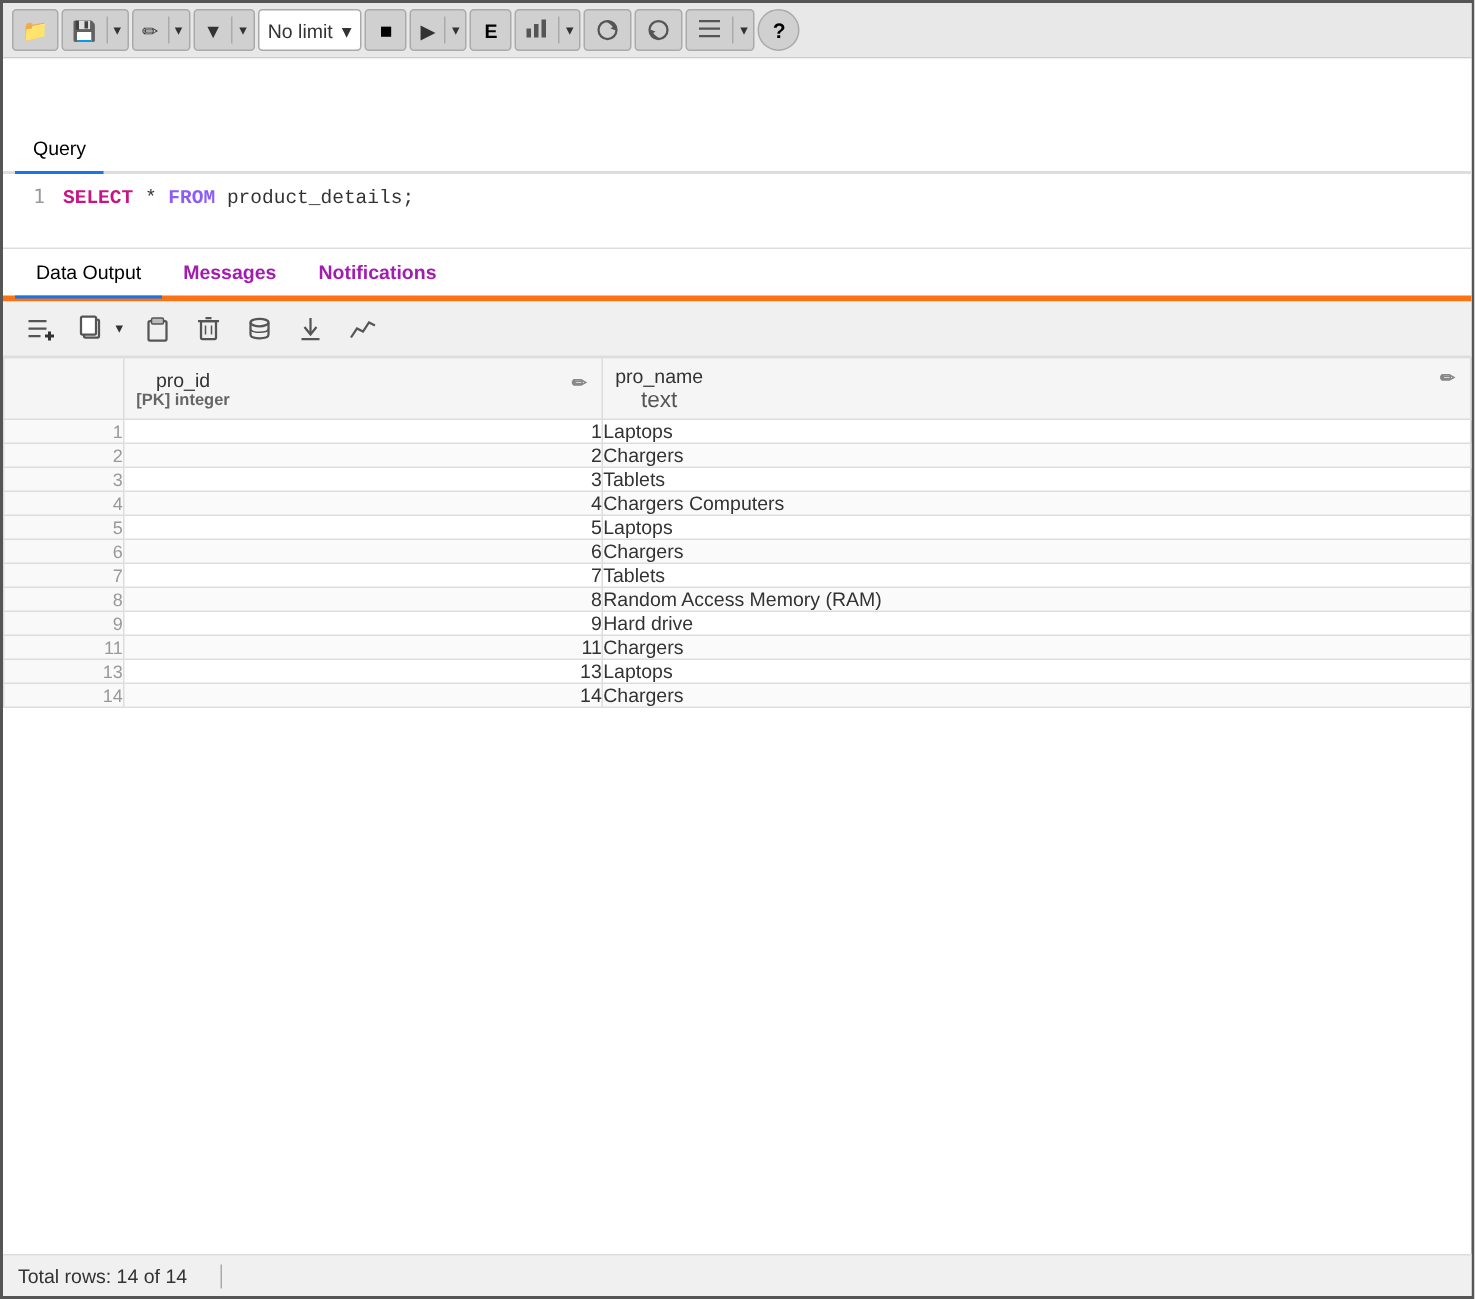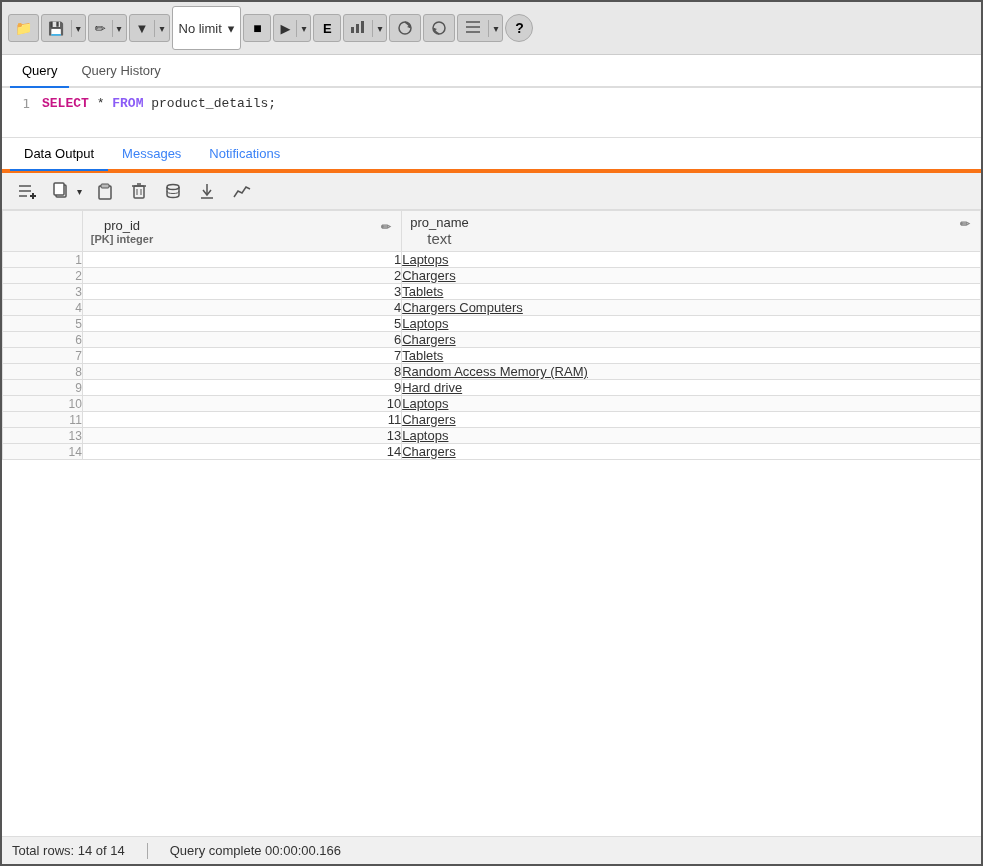--- a/index.html
+++ b/index.html
@@ -59,41 +59,42 @@
       border-left: 1px solid #aaa;
       font-size: 10px;
     }
 
     .no-limit-select {
       display: inline-flex;
       align-items: center;
       background: #fff;
       border: 1px solid #aaa;
       border-radius: 3px;
-      height: 44px;
+      height: 28px;
       padding: 0 6px;
       gap: 6px;
       cursor: pointer;
       font-size: 13px;
     }
 
     
     .query-tabs {
       display: flex;
       border-bottom: 2px solid #ddd;
       background: #fff;
       padding: 0 8px;
     }
     .query-tab {
       padding: 8px 12px;
       cursor: pointer;
       font-size: 13px;
       color: #555;
       border-bottom: 2px solid transparent;
       margin-bottom: -2px;
+      margin-top: 44px;
     }
     .query-tab.active {
       color: #000;
       border-bottom: 2px solid #1a73e8;
       font-weight: 500;
     }
 
     
     .sql-editor {
       background: #fff;
@@ -125,23 +126,24 @@
     .output-tabs {
       display: flex;
       border-bottom: 4px solid #f97316;
       background: #fff;
       padding: 0 8px;
     }
     .output-tab {
       padding: 8px 14px;
       cursor: pointer;
       font-size: 13px;
-      color: #3b82f6;
+      color: #a21caf;
       border-bottom: 2px solid transparent;
       margin-bottom: -2px;
+      font-weight: bold;
     }
     .output-tab.active {
       color: #000;
       border-bottom: 2px solid #1a73e8;
       font-weight: 500;
     }
 
     
     .output-toolbar {
       background: #f0f0f0;
@@ -242,21 +244,20 @@
     .td-id {
       text-align: right;
       padding: 5px 8px;
       font-size: 13px;
       color: #333;
     }
     .td-name {
       padding: 5px 8px;
       font-size: 13px;
       color: #333;
-      text-decoration: underline;
     }
 
     
     .status-bar {
       background: #f0f0f0;
       border-top: 1px solid #ddd;
       padding: 4px 10px;
       display: flex;
       align-items: center;
       gap: 12px;
@@ -345,21 +346,20 @@
         </svg>
       </span>
       <span class="arrow-part">▾</span>
     </div>
 
     <button class="toolbar-btn" style="font-weight:bold;border-radius:50%;font-size:14px;">?</button>
   </div>
 
   <div class="query-tabs">
     <div class="query-tab active">Query</div>
-    <div class="query-tab">Query History</div>
   </div>
 
   <div class="sql-editor">
     <div class="line-number">1</div>
     <div class="sql-code">
       <span class="kw-select">SELECT</span>
       <span class="sql-normal"> * </span>
       <span class="kw-from">FROM</span>
       <span class="sql-normal"> product_details;</span>
     </div>
@@ -497,25 +497,20 @@
             <td class="td-row-num">8</td>
             <td class="td-id">8</td>
             <td class="td-name">Random Access Memory (RAM)</td>
           </tr>
           <tr>
             <td class="td-row-num">9</td>
             <td class="td-id">9</td>
             <td class="td-name">Hard drive</td>
           </tr>
           <tr>
-            <td class="td-row-num">10</td>
-            <td class="td-id">10</td>
-            <td class="td-name">Laptops</td>
-          </tr>
-          <tr>
             <td class="td-row-num">11</td>
             <td class="td-id">11</td>
             <td class="td-name">Chargers</td>
           </tr>
           <tr>
             <td class="td-row-num">13</td>
             <td class="td-id">13</td>
             <td class="td-name">Laptops</td>
           </tr>
           <tr>
@@ -523,16 +518,15 @@
             <td class="td-id">14</td>
             <td class="td-name">Chargers</td>
           </tr>
         </tbody>
     </table>
   </div>
 
   <div class="status-bar">
     <span class="status-item">Total rows: 14 of 14</span>
     <div class="status-separator"></div>
-    <span class="status-item">Query complete 00:00:00.166</span>
   </div>
 
 </div>
 
 </body></html>

